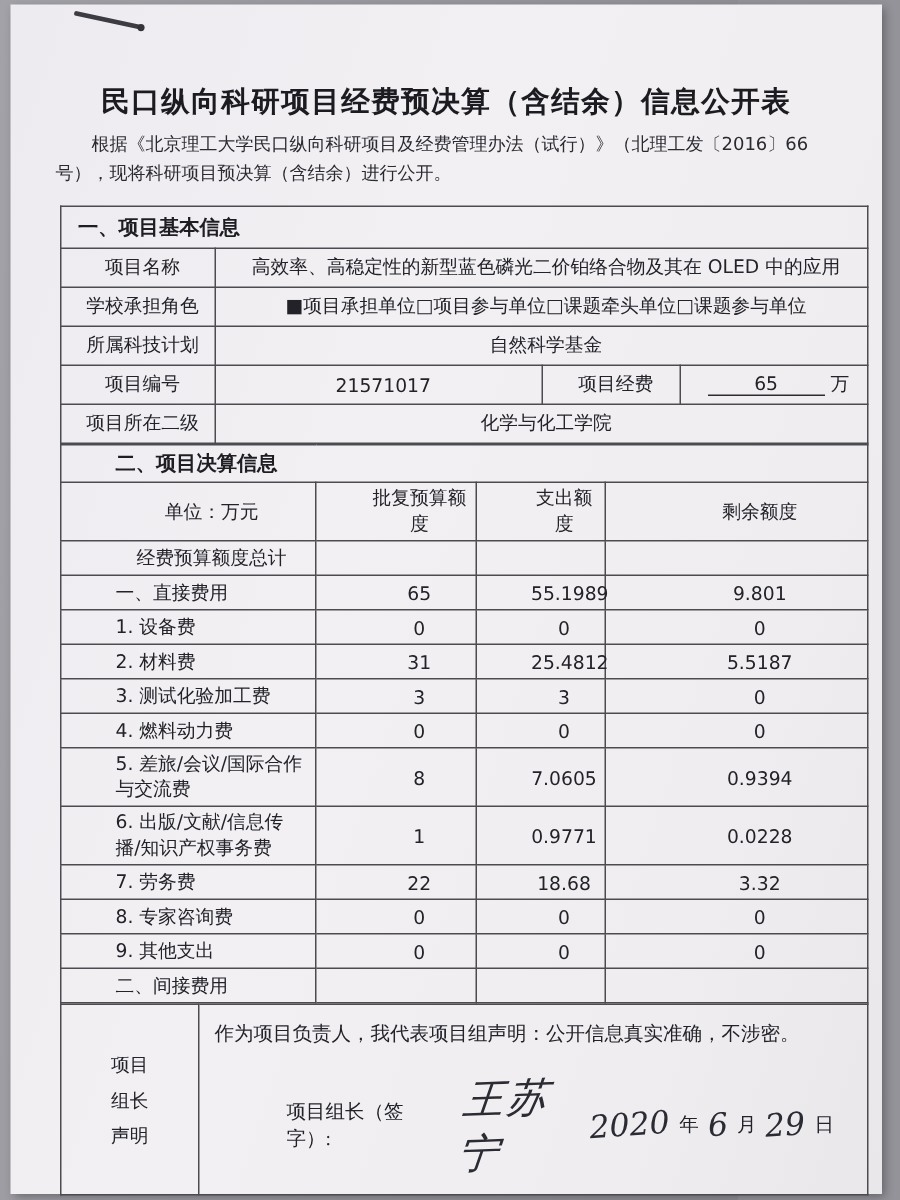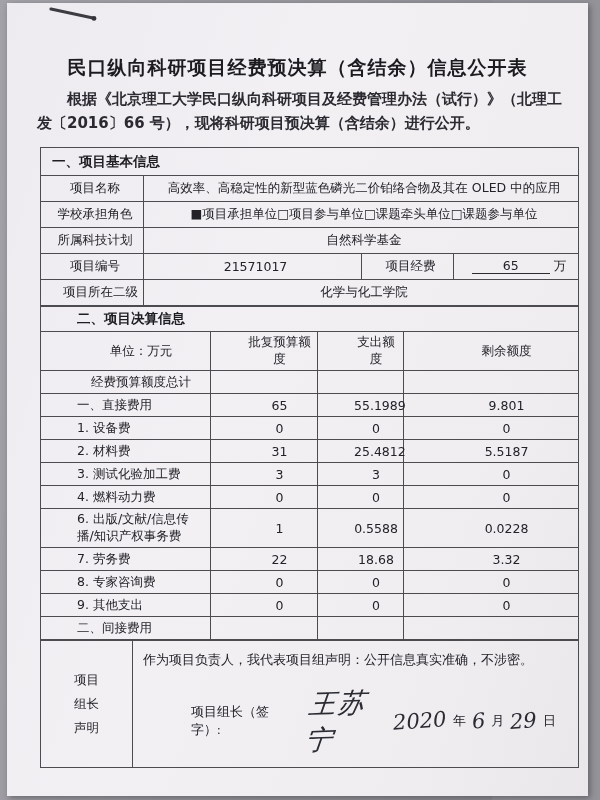--- a/index.html
+++ b/index.html
@@ -16,28 +16,28 @@
     background:linear-gradient(108deg,#edebef 0%,#f2f0f3 40%,#efedf0 78%,#e9e7ea 100%);
     box-shadow:2px 2px 6px rgba(40,40,45,.45);
   }
   .pen-mark{position:absolute;left:40px;top:2px;width:54px;height:18px;pointer-events:none;}
   .doc-title{
     margin:52px 10px 6px 10px;text-align:center;
     font-size:19px;font-weight:bold;letter-spacing:1px;color:#1c1c20;
   }
   .intro{
     margin:6px 22px 12px 30px;text-indent:2em;
-    font-size:15px;line-height:1.6;font-weight:700;color:#2a2a30;
+    font-size:12px;line-height:1.6;font-weight:400;color:#2a2a30;
   }
   table{border-collapse:collapse;margin-left:33px;width:538px;table-layout:fixed;}
   td{border:1px solid #4c4c50;font-size:12.5px;padding:2px 5px;color:#222228;}
   .band{font-size:13.5px;font-weight:bold;padding:3px 7px;color:#1d1d22;}
   .lab{text-align:center;font-weight:500;}
   .val{text-align:center;}
-  .left{text-align:right;}
+  .left{text-align:center;}
   .s1 td{height:21px;padding-left:11px;}
   .s2 .hdr td{height:26px;text-align:center;font-weight:500;}
   .s2 td{height:18px;padding-left:36px;}
   .s2 .num{text-align:center;}
   .u{display:inline-block;min-width:74px;text-align:center;border-bottom:1px solid #2c2c30;padding:0 2px;}
   .decl td{vertical-align:middle;}
   .decl-label{text-align:center;font-weight:500;line-height:1.9;}
   .decl-body{padding:8px 10px 10px 10px;height:88px;vertical-align:top;}
   .statement{font-size:13px;font-weight:400;margin-top:2px;}
   .sign-row{display:flex;align-items:center;margin-top:16px;}
@@ -146,23 +146,29 @@
         <td class="num">3</td>
         <td class="num">0</td>
       </tr>
       <tr>
         <td>4. 燃料动力费</td>
         <td class="num">0</td>
         <td class="num">0</td>
         <td class="num">0</td>
       </tr>
       <tr>
+        <td>5. 差旅/会议/国际合作与交流费</td>
+        <td class="num">8</td>
+        <td class="num">7.0605</td>
+        <td class="num">0.9394</td>
+      </tr>
+      <tr>
         <td>6. 出版/文献/信息传播/知识产权事务费</td>
         <td class="num">1</td>
-        <td class="num">0.5588</td>
+        <td class="num">0.9771</td>
         <td class="num">0.0228</td>
       </tr>
       <tr>
         <td>7. 劳务费</td>
         <td class="num">22</td>
         <td class="num">18.68</td>
         <td class="num">3.32</td>
       </tr>
       <tr>
         <td>8. 专家咨询费</td>

